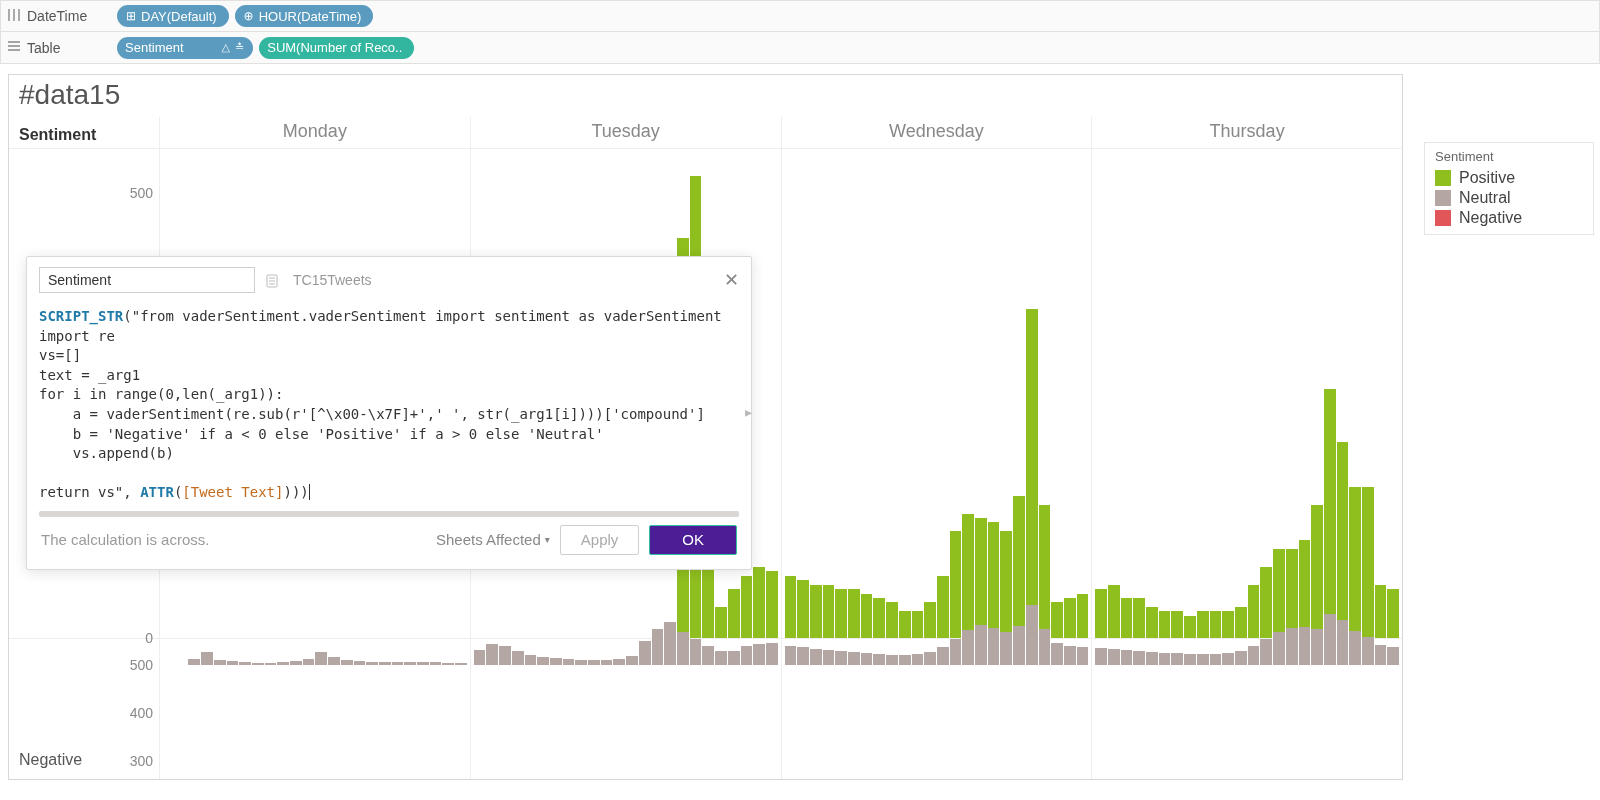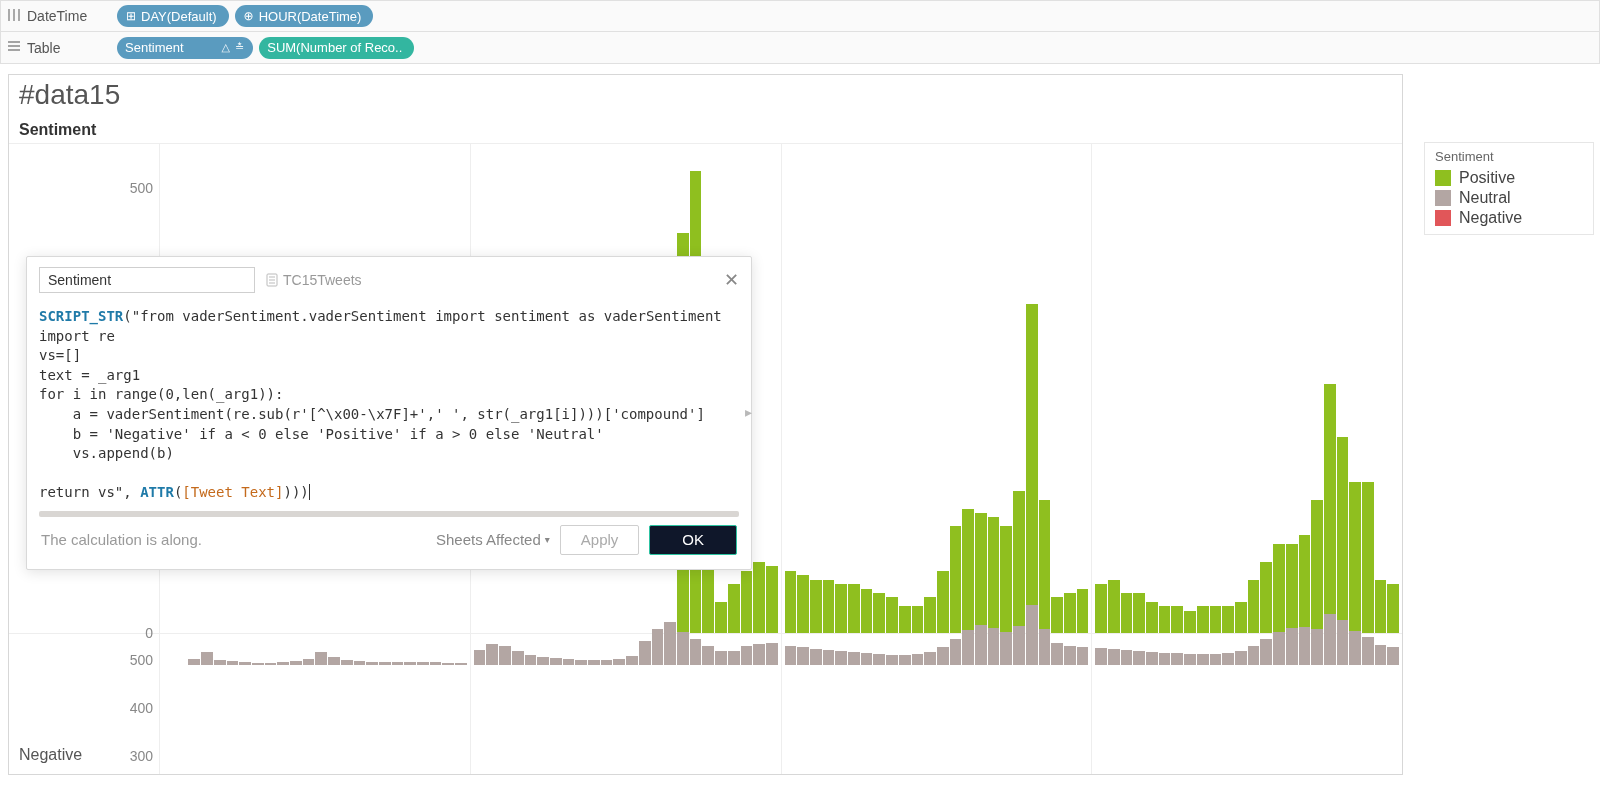--- a/index.html
+++ b/index.html
@@ -42,37 +42,37 @@
   
   .legend { position:absolute; right:6px; top:78px; width:170px; border:1px solid #e6e6e6; background:#fff; padding:6px 10px;}
   .legend-title { color:#666; margin-bottom:4px;}
   .legend-item { display:flex; align-items:center; gap:8px; font-size:16px; color:#444; padding:1px 0;}
   .swatch { width:16px; height:16px; }
   
   
   .dialog { position:absolute; left:26px; top:256px; width:726px; background:#fff; border:1px solid #d9d9d9; box-shadow:0 2px 14px rgba(0,0,0,.12); border-radius:2px; }
   .dlg-top { display:flex; align-items:center; gap:10px; padding:10px 12px 8px 12px;}
   .dlg-name { width:216px; height:26px; border:1px solid #cfcfcf; padding:0 8px; font-size:14px; color:#333;}
-  .ds-ind { display:flex; align-items:center; gap:4px; color:#999; font-size:14px;}
+  .ds-ind { display:flex; align-items:flex-end; gap:14px; color:#999; font-size:14px;}
   .dlg-close { margin-left:auto; color:#888; cursor:pointer; font-size:18px; }
   .dlg-info { margin:0 12px; padding:4px 6px; background:#fdfbe9; border:1px solid #efe9bd; color:#555; font-size:13px;}
   .code { font-family: ui-monospace, Menlo, Consolas, monospace; font-size:14px; line-height:1.4; padding:6px 12px 8px 12px; color:#333; white-space:pre; overflow:hidden;}
   .code .fn { color:#1f7aa8; font-weight:600;}
   .code .attr { color:#1f7aa8; font-weight:600;}
   .code .field { color:#c46a1c;}
   .code .cursor { border-right:1px solid #333; }
   .code-scroll { height:6px; background:#d9d6d3; margin:0 12px; border-radius:2px;}
   .side-handle { position:absolute; right:-2px; top:50%; width:8px; height:18px; transform:translateY(-50%); color:#b9b9b9; font-size:14px;}
   .dlg-link { text-align:right; padding:12px 14px 4px 14px;}
   .dlg-link a { color:#1155cc; font-size:15px; text-decoration:none;}
   .dlg-bottom { display:flex; align-items:center; padding:8px 14px 14px 14px; gap:10px;}
   .valid { color:#9a9a9a; font-size:15px; margin-right:auto;}
   .sheets { color:#888; font-size:15px; display:flex; align-items:center; gap:4px;}
   .btn { height:30px; padding:0 20px; border:1px solid #cfcfcf; background:#fff; color:#aaa; font-size:15px; border-radius:2px; cursor:pointer;}
-  .btn.ok { background:#0f172a; color:#fff; border-color:#2dc3a2; padding:0 32px;}
+  .btn.ok { background:#4c1d95; color:#fff; border-color:#2dc3a2; padding:0 32px;}
   
   svg.icon { width:14px; height:14px; }
 </style>
 </head>
 <body>
 
 <div class="shelf">
   <div class="shelf-label">
     <span>
       <svg class="icon" viewBox="0 0 14 14">
@@ -108,20 +108,26 @@
   <span class="pill green">
     <span>SUM(Number of Reco..</span>
   </span>
 </div>
 
 <div class="viz-area">
   <div class="viz-frame" style="width:1395px;">
     <div class="viz-title">#data15</div>
     <div class="viz-header-row">
       <div class="row-lbl">Sentiment</div>
+      <div class="day-headers" id="dayHeaders">
+          <div class="day-hdr">Monday</div>
+          <div class="day-hdr">Tuesday</div>
+          <div class="day-hdr">Wednesday</div>
+          <div class="day-hdr">Thursday</div>
+        </div>
     </div>
 
     <div class="chart-stack">
 
       <div class="chart-section" style="height:490px; display:flex;">
         <div class="yaxis" id="yaxisPos">
             <div class="ytick" style="bottom: 0px;">0</div>
             <div class="ytick" style="bottom: 89.0909px;">100</div>
             <div class="ytick" style="bottom: 178.182px;">200</div>
             <div class="ytick" style="bottom: 267.273px;">300</div>
@@ -415,21 +421,21 @@
 text = _arg1
 for i in range(0,len(_arg1)):
     a = vaderSentiment(re.sub(r'[^\x00-\x7F]+',' ', str(_arg1[i])))['compound']
     b = 'Negative' if a &lt; 0 else 'Positive' if a &gt; 0 else 'Neutral'
     vs.append(b)
 
 return vs", <span class="attr">ATTR</span>(<span class="field">[Tweet Text]</span>)))<span class="cursor"></span></div>
   <div class="code-scroll"></div>
   <div class="side-handle">▸</div>
   <div class="dlg-bottom">
-    <span class="valid">The calculation is along.</span>
+    <span class="valid">The calculation is across.</span>
     <span class="sheets">
       <span>Sheets Affected</span>
       <span style="font-size:10px;">▾</span>
     </span>
     <button class="btn">Apply</button>
     <button class="btn ok">OK</button>
   </div>
 </div>
 
 </body></html>

